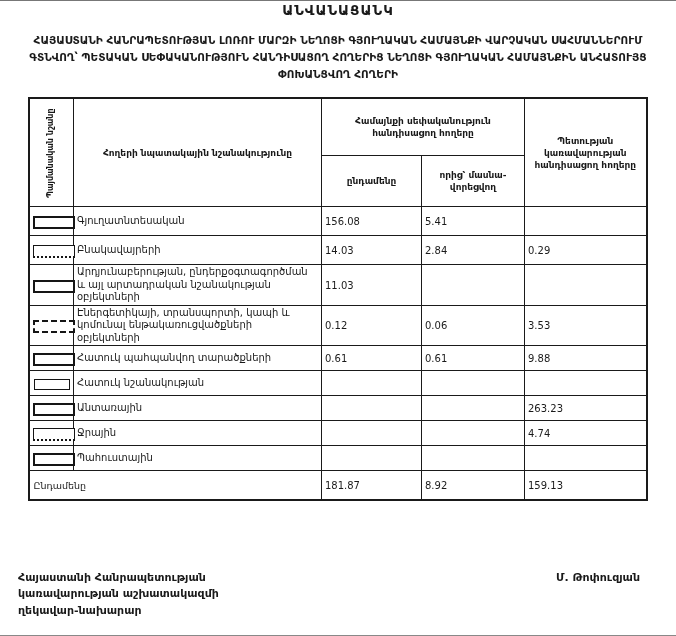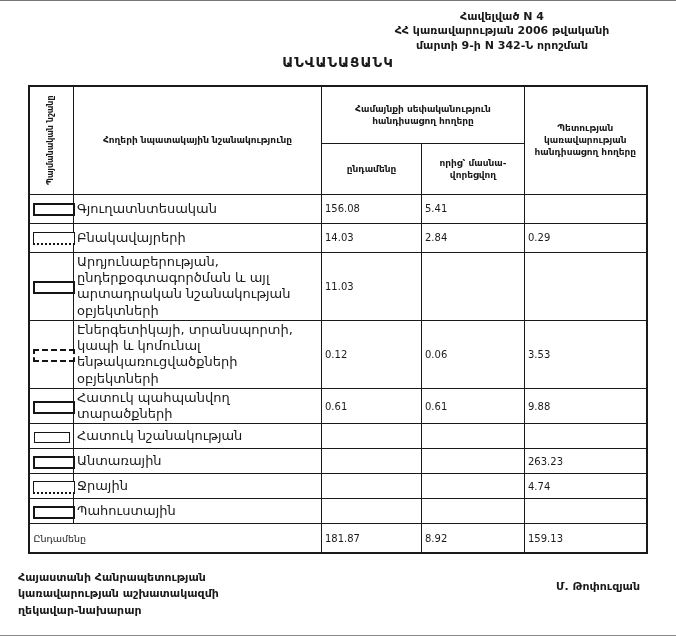--- a/index.html
+++ b/index.html
@@ -15,53 +15,49 @@
   .doc-subtitle{margin:14px auto 0;width:636px;text-align:center;
     font-weight:bold;font-size:10.5px;line-height:1.6;}
   table.land{border-collapse:collapse;margin:15px auto 0;width:617px;
     table-layout:fixed;border:2px solid #1a1a1a;}
   table.land th, table.land td{border:1px solid #1a1a1a;padding:1px 3px;vertical-align:middle;}
   table.land th{font-weight:bold;font-size:9px;text-align:center;line-height:1.35;}
   th.h-top{height:54px;margin-top:48px;}
   th.h-sub{height:48px;font-size:9.5px;}
   .rot{writing-mode:vertical-rl;transform:rotate(180deg);margin:0 auto;
     font-size:8px;font-weight:bold;line-height:1.1;white-space:normal;height:92px;}
-  td.c-name{font-size:13px;line-height:1.25;padding:2px 5px;}
+  td.c-name{font-size:10px;line-height:1.25;padding:2px 5px;}
   td.c-num{font-size:10px;text-align:left;}
   td.c-sym{text-align:center;}
   .r-med td{height:26px;}
   .r-tall td{height:35px;}
   .r-short td{height:22px;}
   .r-total td{height:26px;font-size:10px;}
   td.c-total-label{font-size:9.5px;padding-left:46px;}
   .pre{white-space:pre-line;}
   .swatch{display:inline-block;width:42px;height:13px;background:#fff;box-sizing:border-box;vertical-align:middle;}
   .swatch[data-style="bold"]{border:2.5px solid #151515;}
   .swatch[data-style="solid"]{border:2px solid #151515;}
   .swatch[data-style="thin"]{border:1.5px solid #151515;width:36px;height:11px;}
   .swatch[data-style="dashed"]{border:2px dashed #151515;}
   .swatch[data-style="dotted-bottom"]{border:1.5px solid #151515;border-bottom:2px dotted #151515;}
   .footer{position:absolute;left:18px;right:36px;bottom:16px;
-    display:flex;justify-content:space-between;align-items:center;
+    display:flex;justify-content:space-between;align-items:flex-start;
     font-size:11px;font-weight:bold;line-height:1.5;}
   .signature{margin-bottom:14px;font-size:11px;}
 </style>
 </head>
 <body>
 
 <div class="page">
 
-  <div class="annex">
-    <div>Հավելված N 4</div>
-    <div>ՀՀ կառավարության 2006 թվականի</div>
-    <div>մարտի 9-ի N 342-Ն որոշման</div>
-  </div>
 
   <div class="doc-title">ԱՆՎԱՆԱՑԱՆԿ</div>
 
+  <div class="doc-subtitle">ՀԱՅԱՍՏԱՆԻ ՀԱՆՐԱՊԵՏՈՒԹՅԱՆ ԼՈՌՈՒ ՄԱՐԶԻ ՆԵՂՈՑԻ ԳՅՈՒՂԱԿԱՆ ՀԱՄԱՅՆՔԻ ՎԱՐՉԱԿԱՆ ՍԱՀՄԱՆՆԵՐՈՒՄ ԳՏՆՎՈՂ՝ ՊԵՏԱԿԱՆ ՍԵՓԱԿԱՆՈՒԹՅՈՒՆ ՀԱՆԴԻՍԱՑՈՂ ՀՈՂԵՐԻՑ ՆԵՂՈՑԻ ԳՅՈՒՂԱԿԱՆ ՀԱՄԱՅՆՔԻՆ ԱՆՀԱՏՈՒՅՑ ՓՈԽԱՆՑՎՈՂ ՀՈՂԵՐԻ</div>
 
   <table class="land">
     <colgroup>
       <col style="width:44px">
         <col style="width:248px">
         <col style="width:100px">
         <col style="width:103px">
         <col style="width:122px">
     </colgroup>
     <thead>

